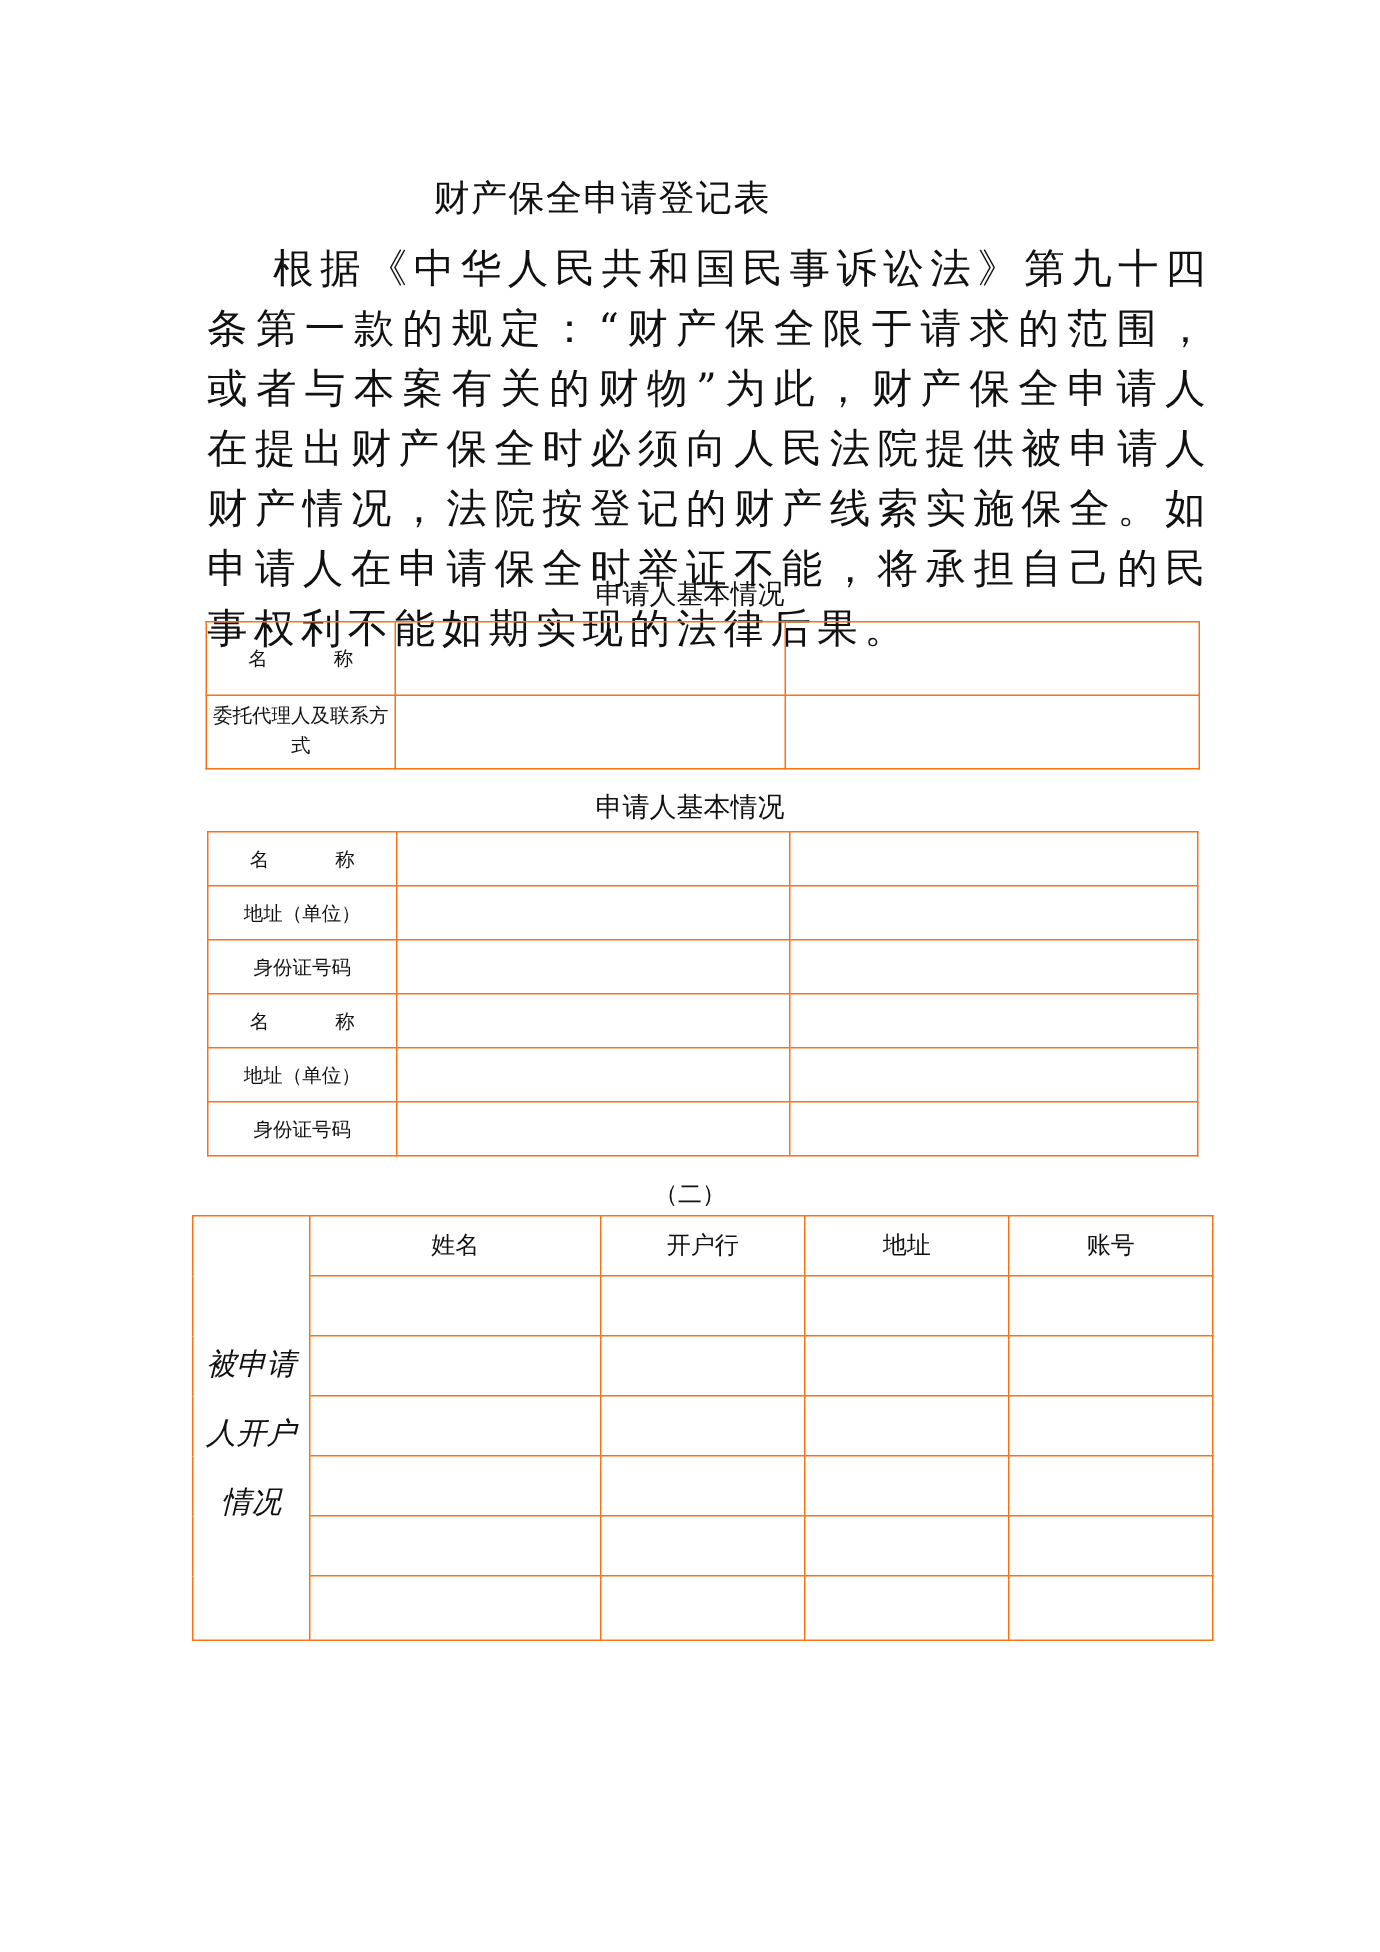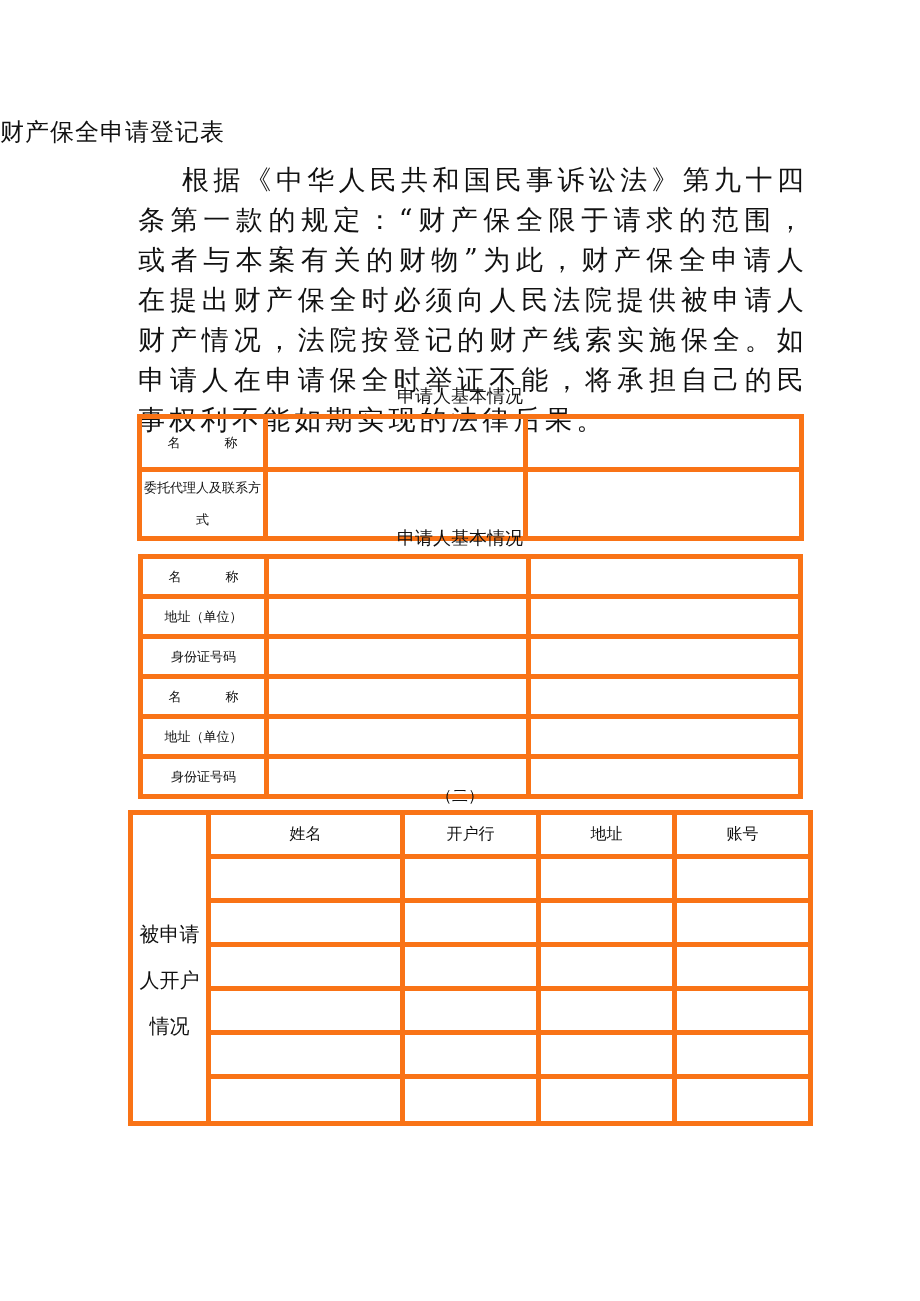--- a/index.html
+++ b/index.html
@@ -1,31 +1,31 @@
 <!DOCTYPE html>
 <html><head>
   <meta charset="utf-8">
   <style>
     html, body { margin:0; padding:0; background:#ffffff; }
     body { width:920px; height:1301px; position:relative; font-family:"DejaVu Serif","Liberation Serif",serif; color:#111; }
-    .title { position:absolute; left:0; width:803px; top:116px; font-size:24px; letter-spacing:1px; }
+    .title { position:absolute; left:0; width:803px; top:116px; text-align:center; font-size:24px; letter-spacing:1px; }
     .para { position:absolute; left:138px; width:670px; top:160px; font-size:27px; line-height:40px; letter-spacing:4.3px; text-align:justify; }
     .para .indent { display:inline-block; width:44px; }
     .sec-title { position:absolute; left:0; width:920px; text-align:center; font-size:18px; }
     table { position:absolute; border-collapse:collapse; table-layout:fixed; }
-    td { border:5px solid #f97316; padding:0; text-align:center; vertical-align:middle; font-size:13px; }
+    td { border:1px solid #f97316; padding:0; text-align:center; vertical-align:middle; font-size:13px; }
     .t1 { left:137px; top:414px; width:662px; }
     .t1 td { height:48px; }
     .t2 { left:138px; top:554px; width:660px; }
     .t2 td { height:35px; }
     .t3 { left:128px; top:810px; width:680px; }
     .t3 td { height:39px; font-size:16px; }
     .spread { display:inline-block; width:80px; text-align:justify; text-align-last:justify; }
     .vlabel { font-size:20px; line-height:46px; width:60px; margin:0 auto; }
-    .small-label { font-size:13px; line-height:32px; }
+    .small-label { font-size:13px; line-height:20px; }
   </style>
 </head>
 <body>
 
 <div class="title">财产保全申请登记表</div>
 
 <div class="para"><span class="indent"></span><span>根据《中华人民共和国民事诉讼法》第九十四条第一款的规定：“财产保全限于请求的范围，或者与本案有关的财物”为此，财产保全申请人在提出财产保全时必须向人民法院提供被申请人财产情况，法院按登记的财产线索实施保全。如申请人在申请保全时举证不能，将承担自己的民事权利不能如期实现的法律后果。</span></div>
 
 <div class="sec-title" style="top:384px;">申请人基本情况</div>
 
@@ -96,21 +96,21 @@
 <table class="t3">
   <colgroup>
       <col style="width:78px">
       <col style="width:194px">
       <col style="width:136px">
       <col style="width:136px">
       <col style="width:136px">
     </colgroup>
   <tbody>
       <tr>
-    <td rowspan="7" style="vertical-align:top; padding-top:96px;">
+    <td rowspan="7" style="vertical-align:top; padding-top:75px;font-style:italic;">
       <div class="vlabel">
         <div>被申请</div>
         <div>人开户</div>
         <div>情况</div>
       </div>
     </td>
     <td>姓名</td>
     <td>开户行</td>
     <td>地址</td>
     <td>账号</td>

